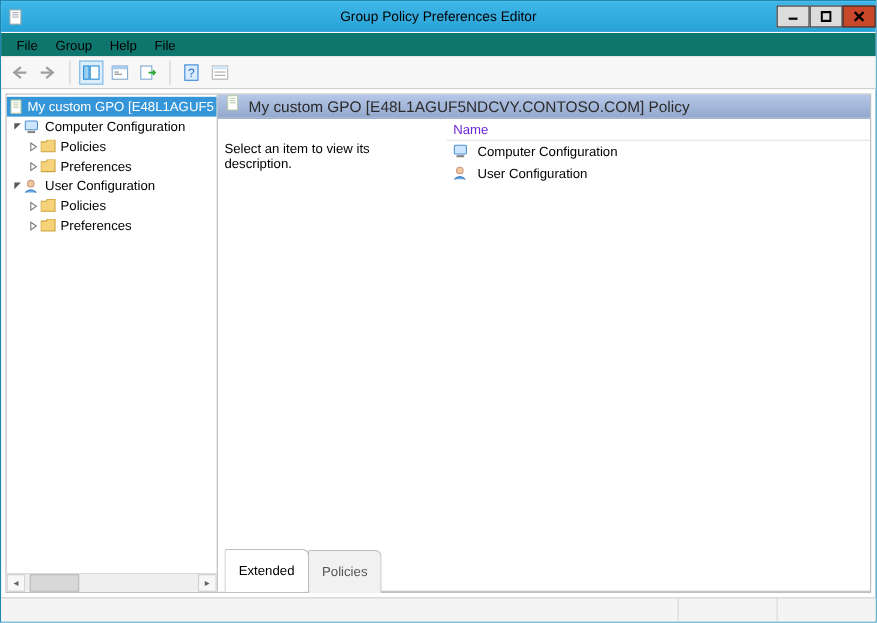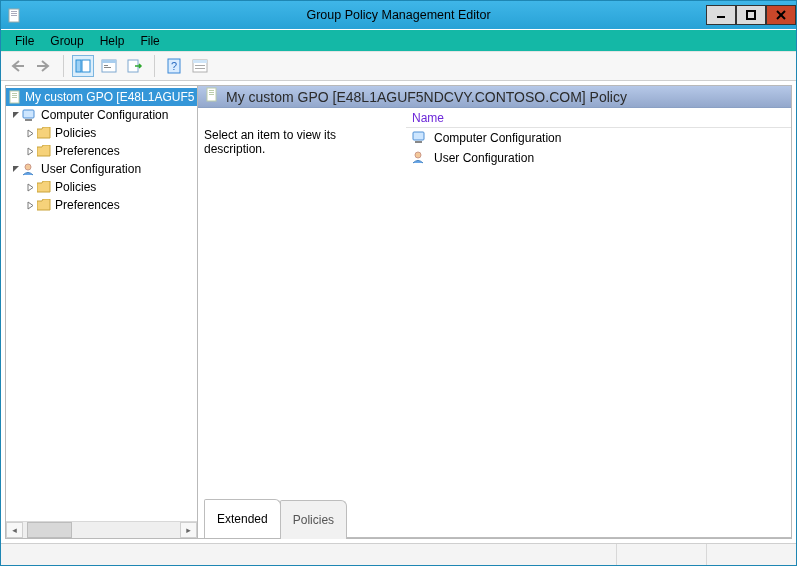--- a/index.html
+++ b/index.html
@@ -4,21 +4,21 @@
   <style>
     * { box-sizing: border-box; margin: 0; padding: 0; font-family: "Segoe UI", Tahoma, sans-serif; }
     body { background: #2aa5d9; width: 797px; height: 566px; overflow: hidden; }
     .window { border: 1px solid #1e86b3; width: 797px; height: 566px; background: #fff; display: flex; flex-direction: column; }
     .titlebar { height: 28px; background: linear-gradient(#3fb6e8,#28a2d6); display: flex; align-items: center; position: relative; }
     .title-icon { width: 16px; height: 16px; margin: 0 6px; }
     .title-text { position: absolute; left: 0; right: 0; text-align: center; font-size: 12.5px; color: #000; pointer-events: none; }
     .ctrl-group { margin-left: auto; display: flex; height: 20px; }
     .ctrl { width: 30px; height: 20px; border: 1px solid #333; display: flex; align-items: center; justify-content: center; font-weight: bold; font-size: 12px; background: #dcdcdc; }
     .ctrl.close { background: #c9472a; color: #000; }
-    .menubar { height: 22px; background: #14b8a6; display: flex; align-items: center; padding: 0 6px; font-size: 12px; border-top: 1px solid #fff; }
+    .menubar { height: 22px; background: #0f766e; display: flex; align-items: center; padding: 0 6px; font-size: 12px; border-top: 1px solid #fff; }
     .menuitem { padding: 2px 8px; }
     .toolbar { height: 30px; background: #f7f7f7; border-top: 1px solid #e4e4e4; border-bottom: 1px solid #cfcfcf; display: flex; align-items: center; gap: 4px; padding: 0 6px; }
     .tb-sep { width: 1px; height: 22px; background: #cfcfcf; margin: 0 4px; }
     .tb-btn { width: 22px; height: 22px; display: flex; align-items: center; justify-content: center; border: 1px solid transparent; }
     .tb-btn.active { border: 1px solid #7ab5e0; background: #dceefb; }
     .tb-btn svg { display:block; }
     .content { flex: 1; display: flex; border: 1px solid #b9b9b9; margin: 4px; min-height: 0; }
     .tree-pane { width: 192px; border-right: 1px solid #b9b9b9; display: flex; flex-direction: column; }
     .tree { flex: 1; overflow: hidden; font-size: 12px; padding-top: 2px; }
     .tree-row { display: flex; align-items: center; height: 18px; white-space: nowrap; padding-right: 2px;}
@@ -53,21 +53,21 @@
 <div class="window">
   <div class="titlebar">
     <span class="title-icon">
       <svg width="16" height="16">
           <rect x="2" y="2" width="10" height="13" fill="#fff" stroke="#9aa" stroke-width="1"></rect>
           <rect x="4" y="4" width="6" height="1" fill="#aab"></rect>
           <rect x="4" y="6" width="6" height="1" fill="#aab"></rect>
           <rect x="4" y="8" width="6" height="1" fill="#aab"></rect>
         </svg>
     </span>
-    <span class="title-text">Group Policy Management Editor</span>
+    <span class="title-text">Group Policy Preferences Editor</span>
     <div class="ctrl-group">
       <div class="ctrl">
           <svg width="10" height="10">
             <rect x="1" y="6" width="8" height="2" fill="#000"></rect>
           </svg>
         </div>
       <div class="ctrl">
           <svg width="10" height="10">
             <rect x="1" y="1" width="8" height="8" fill="none" stroke="#000" stroke-width="2"></rect>
           </svg>

